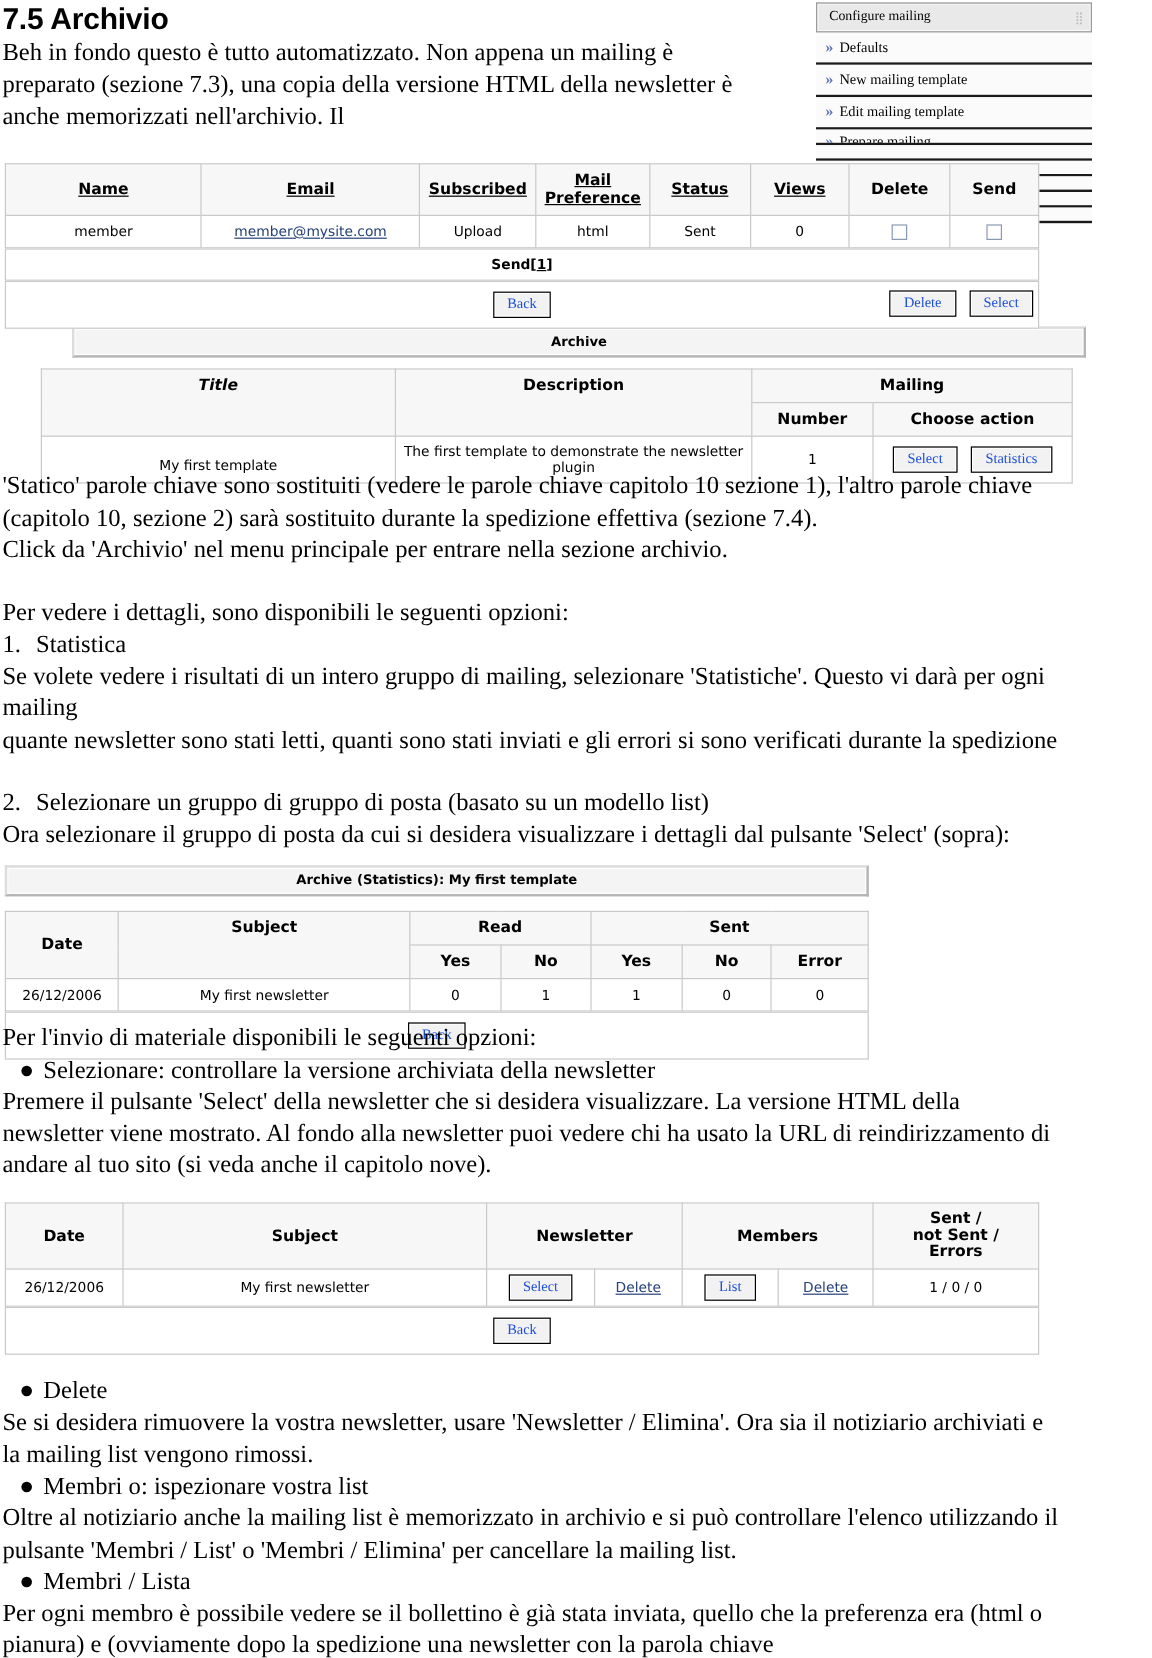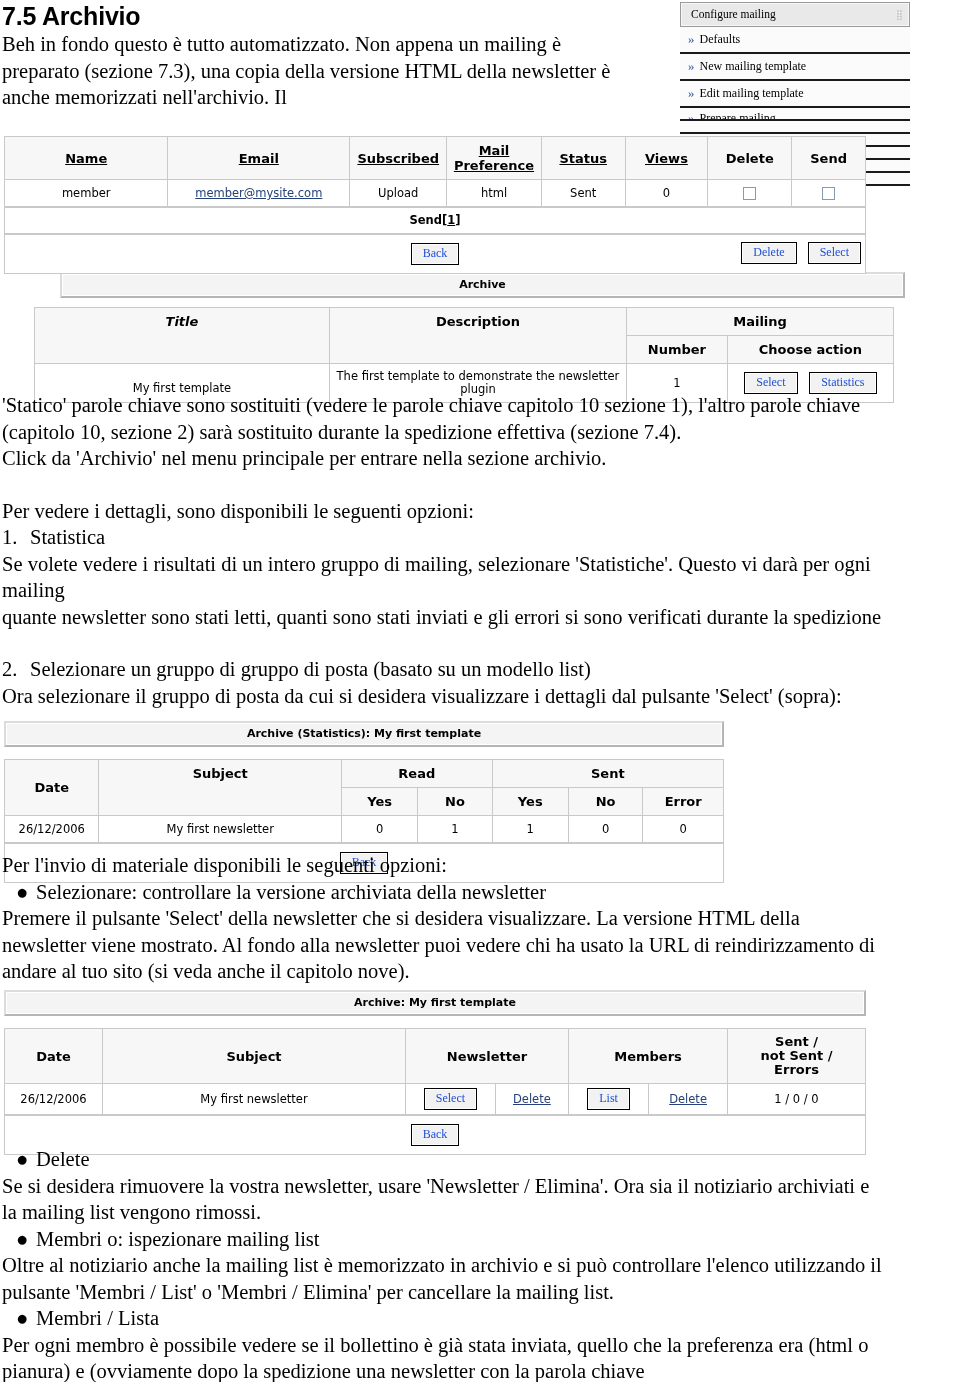--- a/index.html
+++ b/index.html
@@ -302,21 +302,20 @@
     <p class="bulletline">
       <span class="bdot">●</span>
       <span>Selezionare: controllare la versione archiviata della newsletter</span>
     </p>
     <p class="body">Premere il pulsante 'Select' della newsletter che si desidera visualizzare. La versione HTML della</p>
     <p class="body">newsletter viene mostrato. Al fondo alla newsletter puoi vedere chi ha usato la URL di reindirizzamento di</p>
     <p class="body">andare al tuo sito (si veda anche il capitolo nove).</p>
   </div>
 
   <div class="shot" style="left:4px;top:990px;width:862px;">
-    <div class="titlebar">Archive: My first template</div>
 
     <div style="height:12px;"></div>
 
     <table class="grid">
       <tbody>
         <tr>
           <th style="width:85px;">Date</th>
           <th class="left" style="width:290px;">Subject</th>
           <th colspan="2" style="width:180px;">Newsletter</th>
           <th colspan="2" style="width:180px;">Members</th>
@@ -346,21 +345,21 @@
   <div style="position:absolute;left:0;top:1146px;width:960px;">
     <p class="bulletline">
       <span class="bdot">●</span>
       <span>Delete</span>
     </p>
     <p class="body">Se si desidera rimuovere la vostra newsletter, usare 'Newsletter / Elimina'. Ora sia il notiziario archiviati e</p>
     <p class="body">la mailing list vengono rimossi.</p>
 
     <p class="bulletline">
       <span class="bdot">●</span>
-      <span>Membri o: ispezionare mailing list</span>
+      <span>Membri o: ispezionare vostra list</span>
     </p>
     <p class="body">Oltre al notiziario anche la mailing list è memorizzato in archivio e si può controllare l'elenco utilizzando il</p>
     <p class="body">pulsante 'Membri / List' o 'Membri / Elimina' per cancellare la mailing list.</p>
 
     <p class="bulletline">
       <span class="bdot">●</span>
       <span>Membri / Lista</span>
     </p>
     <p class="body">Per ogni membro è possibile vedere se il bollettino è già stata inviata, quello che la preferenza era (html o</p>
     <p class="body">pianura) e (ovviamente dopo la spedizione una newsletter con la parola chiave</p>

